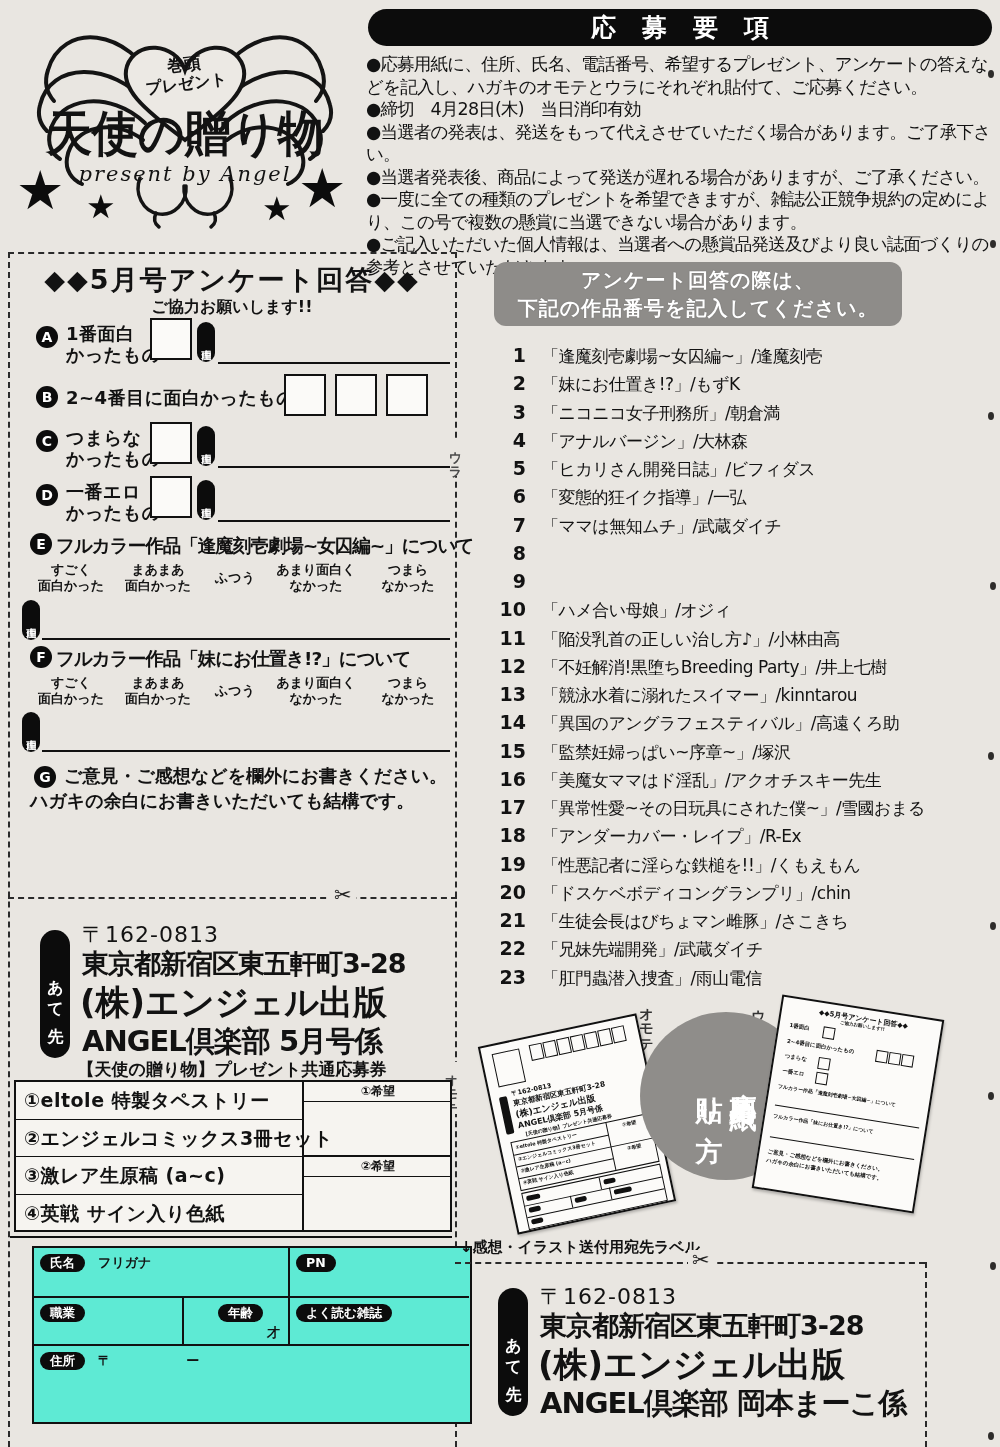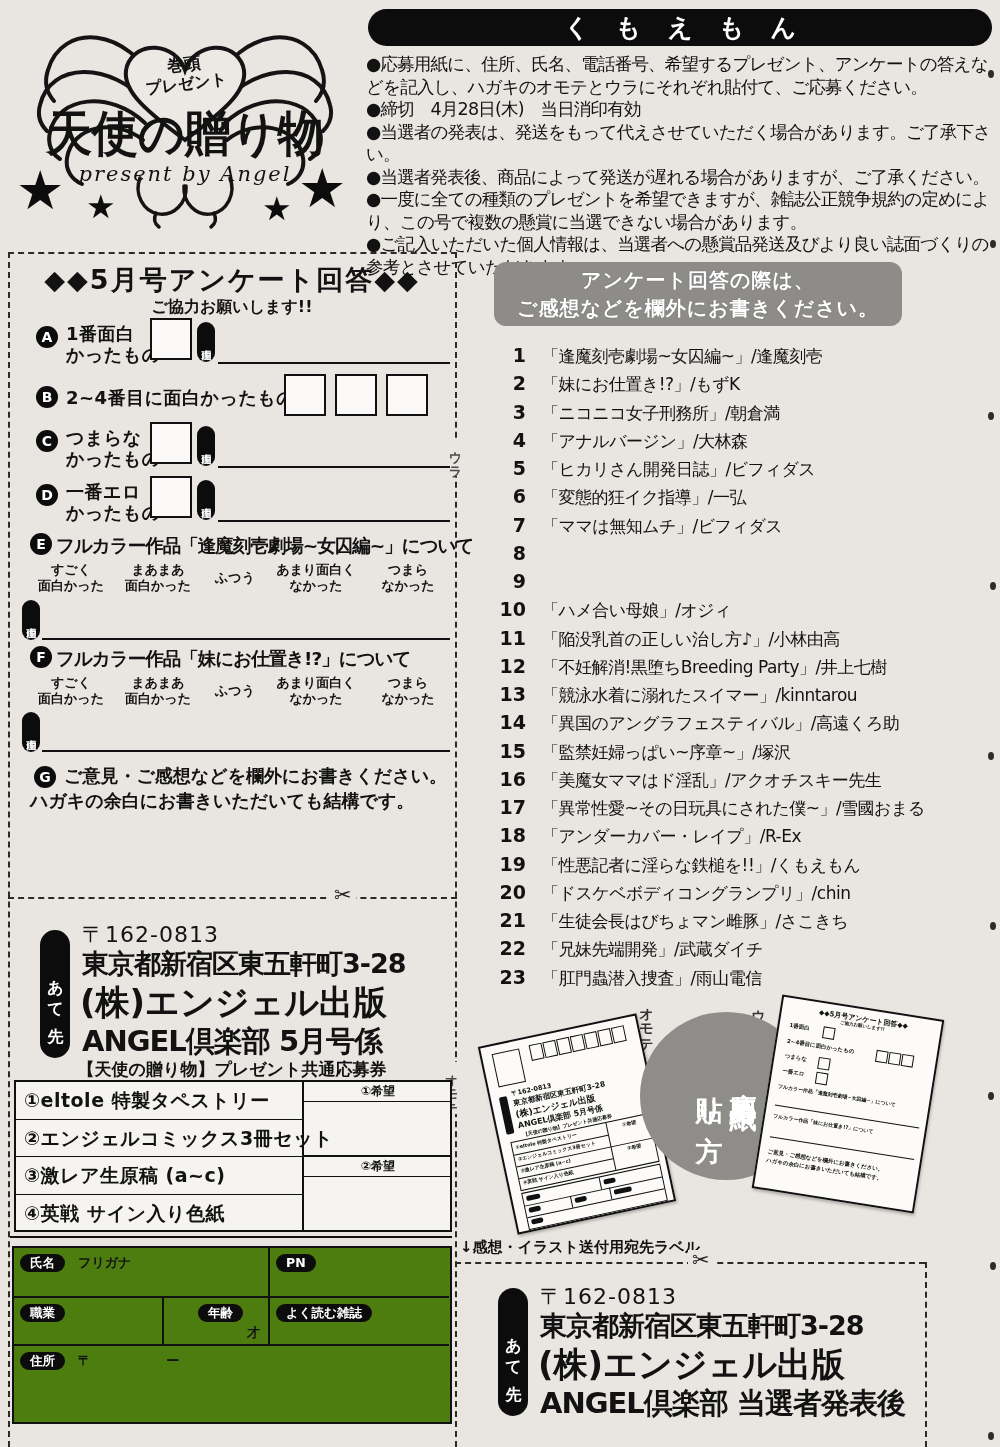--- a/index.html
+++ b/index.html
@@ -42,21 +42,21 @@
   .addr-dept{font-size:29px;font-weight:bold;letter-spacing:-1px;white-space:nowrap;}
   
   .coupon{border:2.5px solid #111;box-sizing:border-box;background:#f6f4f0;}
   .coupon .lcol{position:absolute;left:0;top:0;width:288px;height:100%;border-right:2px solid #111;box-sizing:border-box;}
   .coupon .prow{height:37.5px;line-height:37px;font-size:19px;font-weight:bold;letter-spacing:0.5px;
                 padding-left:8px;box-sizing:border-box;border-bottom:1.5px solid #111;white-space:nowrap;}
   .coupon .prow:last-child{border-bottom:none;}
   .coupon .rcell{position:absolute;left:288px;width:148px;height:75px;box-sizing:border-box;}
   .coupon .rhead{border-bottom:1.5px solid #111;text-align:center;font-size:12px;font-weight:bold;height:19px;line-height:19px;}
   
-  .iform{border:2.5px solid #111;box-sizing:border-box;background:#4d7c0f;}
+  .iform{border:2.5px solid #111;box-sizing:border-box;background:#5eead4;margin-left:20px;}
   .cell{position:absolute;box-sizing:border-box;padding:4px 6px;}
   .b-r{border-right:2px solid #111;}
   .b-b{border-bottom:2px solid #111;}
   .small-note{font-size:13px;font-weight:bold;}
   
   .works-head{background:#8e8c89;border-radius:12px;display:flex;flex-direction:column;
               align-items:center;justify-content:center;margin-left:8px;}
   .works-head div{color:#fff;font-weight:bold;font-size:20px;line-height:28px;letter-spacing:1px;text-shadow:0 0 1px #555;}
   .wrow{display:flex;align-items:baseline;height:28.25px;}
   .wnum{width:34px;text-align:right;font-weight:bold;font-size:19px;flex:none;}
@@ -104,21 +104,21 @@
     </div>
     <div class="abs logo-title" style="left:0;top:96px;width:350px;text-align:center;">天使の贈り物</div>
     <div class="abs logo-script" style="left:0;top:154px;width:350px;text-align:center;">present by Angel</div>
     <span class="abs star" style="left:6px;top:156px;font-size:54px;">★</span>
     <span class="abs star" style="left:76px;top:182px;font-size:33px;">★</span>
     <span class="abs star" style="left:252px;top:184px;font-size:33px;">★</span>
     <span class="abs star" style="left:288px;top:154px;font-size:54px;">★</span>
   </div>
 
   <div class="abs banner" style="left:368px;top:9px;width:624px;height:37px;">
-    <span>くもえもん</span>
+    <span>応募要項</span>
   </div>
   <div class="abs bullets" style="left:366px;top:53px;width:630px;">
     <p>●応募用紙に、住所、氏名、電話番号、希望するプレゼント、アンケートの答えなどを記入し、ハガキのオモテとウラにそれぞれ貼付て、ご応募ください。</p>
     <p>●締切　4月28日(木)　当日消印有効</p>
     <p>●当選者の発表は、発送をもって代えさせていただく場合があります。ご了承下さい。</p>
     <p>●当選者発表後、商品によって発送が遅れる場合がありますが、ご了承ください。</p>
     <p>●一度に全ての種類のプレゼントを希望できますが、雑誌公正競争規約の定めにより、この号で複数の懸賞に当選できない場合があります。</p>
     <p>●ご記入いただいた個人情報は、当選者への懸賞品発送及びより良い誌面づくりの参考とさせていただきます。</p>
   </div>
 
@@ -268,21 +268,21 @@
       <span class="small-note" style="margin-left:8px;">〒</span>
       <span class="small-note" style="margin-left:70px;">ー</span>
     </div>
     <div class="cell b-b" style="left:256px;top:50px;width:179px;height:48px;">
       <span class="pill-h">よく読む雑誌</span>
     </div>
   </div>
 
   <div class="abs works-head" style="left:486px;top:262px;width:408px;height:64px;">
     <div>アンケート回答の際は、</div>
-    <div>ご感想などを欄外にお書きください。</div>
+    <div>下記の作品番号を記入してください。</div>
   </div>
   <div class="abs" style="left:492px;top:344px;width:502px;">
     <div class="wrow">
         <span class="wnum">1</span>
         <span class="wtitle">「逢魔刻壱劇場~女囚編~」/逢魔刻壱</span>
       </div>
     <div class="wrow">
         <span class="wnum">2</span>
         <span class="wtitle">「妹にお仕置き!?」/もずK</span>
       </div>
@@ -297,21 +297,21 @@
     <div class="wrow">
         <span class="wnum">5</span>
         <span class="wtitle">「ヒカリさん開発日誌」/ビフィダス</span>
       </div>
     <div class="wrow">
         <span class="wnum">6</span>
         <span class="wtitle">「変態的狂イク指導」/一弘</span>
       </div>
     <div class="wrow">
         <span class="wnum">7</span>
-        <span class="wtitle">「ママは無知ムチ」/ビフィダス</span>
+        <span class="wtitle">「ママは無知ムチ」/武蔵ダイチ</span>
       </div>
     <div class="wrow">
         <span class="wnum">8</span>
       </div>
     <div class="wrow">
         <span class="wnum">9</span>
       </div>
     <div class="wrow">
         <span class="wnum">10</span>
         <span class="wtitle">「ハメ合い母娘」/オジィ</span>
@@ -447,21 +447,21 @@
 
   <div class="abs" style="left:460px;top:1238px;font-size:15px;font-weight:bold;">↓感想・イラスト送付用宛先ラベル</div>
   <div class="abs dash-h" style="left:455px;top:1262px;width:470px;"></div>
   <div class="abs dash-v" style="left:925px;top:1262px;height:185px;"></div>
   <span class="abs scissors" style="left:688px;top:1250px;">✂</span>
 
   <div class="abs pill-v" style="left:498px;top:1288px;width:30px;height:128px;font-size:16px;letter-spacing:5px;border-radius:15px;">あて先</div>
   <div class="abs addr-postal" style="left:540px;top:1282px;">〒162-0813</div>
   <div class="abs addr-street" style="left:540px;top:1308px;">東京都新宿区東五軒町3-28</div>
   <div class="abs addr-company" style="left:538px;top:1342px;">(株)エンジェル出版</div>
-  <div class="abs addr-dept" style="left:540px;top:1384px;">ANGEL倶楽部 当選者発表後</div>
+  <div class="abs addr-dept" style="left:540px;top:1384px;">ANGEL倶楽部 岡本まーこ係</div>
 
   <div class="bind-dot" style="left:988px;top:70px;"></div>
   <div class="bind-dot" style="left:990px;top:240px;"></div>
   <div class="bind-dot" style="left:988px;top:412px;"></div>
   <div class="bind-dot" style="left:990px;top:582px;"></div>
   <div class="bind-dot" style="left:988px;top:752px;"></div>
   <div class="bind-dot" style="left:990px;top:922px;"></div>
   <div class="bind-dot" style="left:988px;top:1092px;"></div>
   <div class="bind-dot" style="left:990px;top:1262px;"></div>
   <div class="bind-dot" style="left:988px;top:1432px;"></div>

